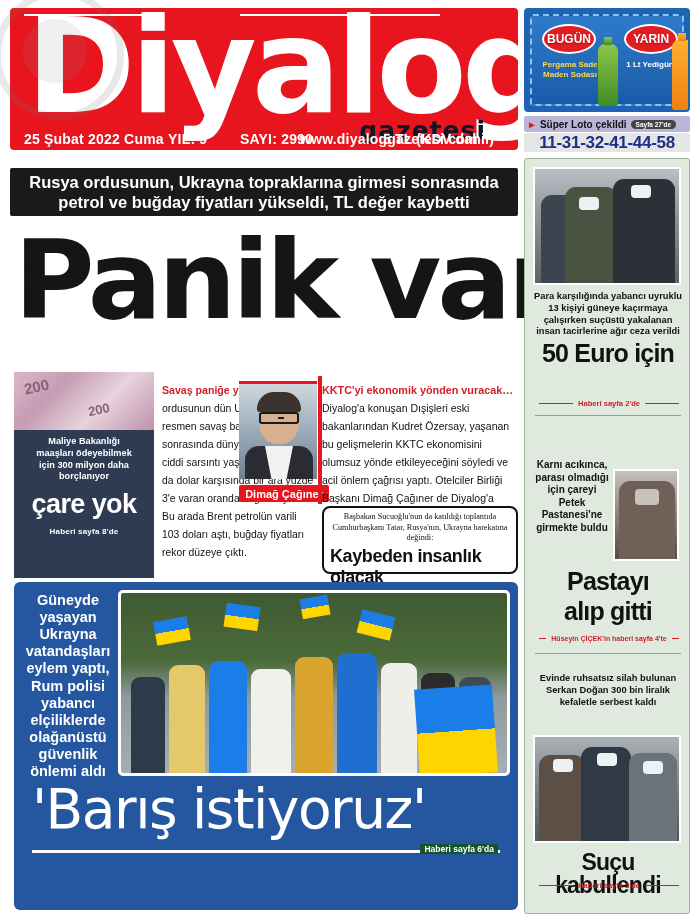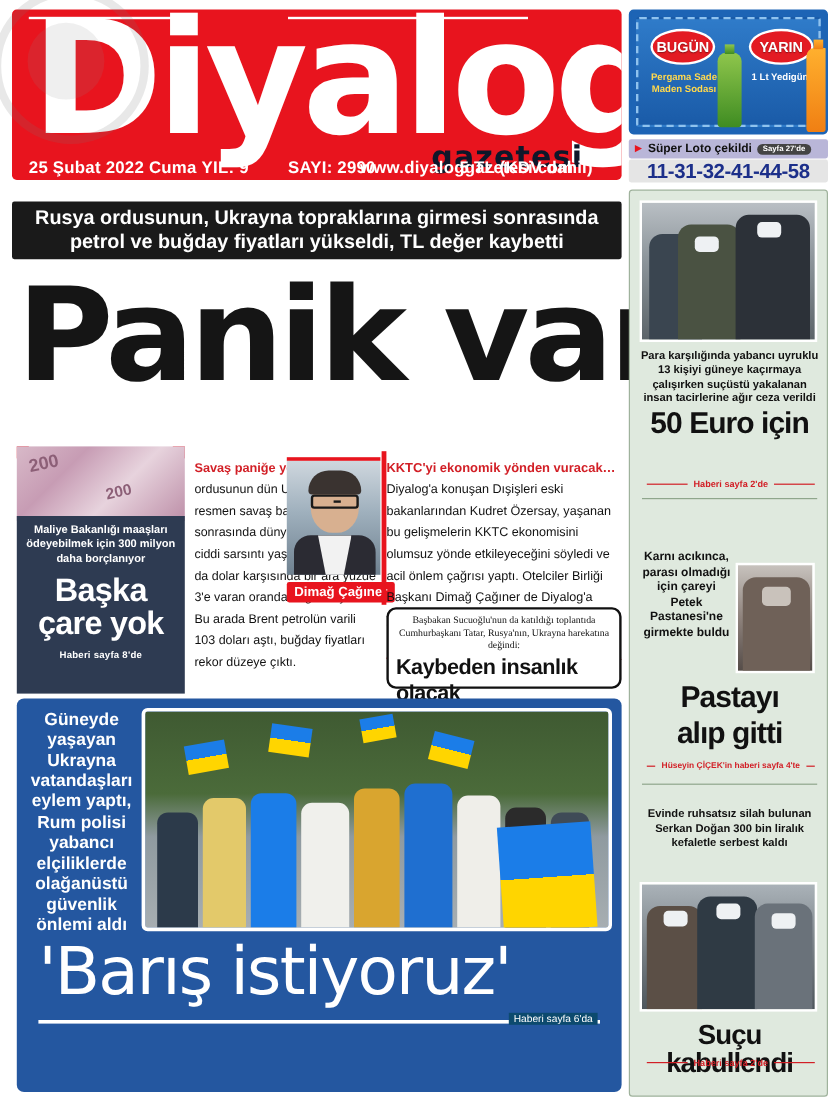--- a/index.html
+++ b/index.html
@@ -123,21 +123,21 @@
   }
   .money-photo::after{
     content:"200"; position:absolute; left:74px; top:30px; color:#8c5f77;
     font-size:13px; font-weight:bold; transform:rotate(-12deg);
   }
   .red-tick { position:absolute; top:372px; width:10px; height:10px; background:#e8141e; }
   .red-tick.l { left:14px; } .red-tick.r { left:144px; }
 
   .baska-box {
     position:absolute; left:14px; top:430px; width:140px; height:148px;
-    background:#2e3b52; color:#fff; padding:6px 5px 4px;
+    background:#2e3b52; color:#fff; padding:6px 17px 4px;
     display:flex; flex-direction:column; align-items:center;
   }
   .baska-kick { font-size:9.2px; font-weight:bold; text-align:center; line-height:1.28; }
   .baska-head {
     font-size:27px; font-weight:bold; line-height:.98; text-align:center;
     margin-top:8px; letter-spacing:-.6px;
   }
   .baska-ref { font-size:8px; font-weight:bold; margin-top:9px; letter-spacing:.2px; }
 
   
@@ -214,22 +214,22 @@
   .cap-hl {
     position:absolute; left:18px; top:200px; width:468px;
     font-family:"DejaVu Sans", sans-serif;
     color:#fff; font-size:55px; font-weight:normal; letter-spacing:-1.5px; line-height:1;
     white-space:nowrap;
   }
   .cap-rule {
     position:absolute; left:18px; top:268px; width:468px; height:3px; background:#fff;
   }
   .cap-ref {
-    position:absolute; right:20px; top:262px; color:#fff; font-size:8.5px; font-weight:normal;
-    background:#0c4a6e; padding:0 4px;
+    position:absolute; right:20px; top:262px; color:#fff; font-size:8.5px; font-weight:bold;
+    background:#14532d; padding:0 4px;
   }
 
   
   .rail {
     position:absolute; left:524px; top:158px; width:166px; height:756px;
     background:#dfe9de; border:1px solid #9fb29c; border-radius:3px;
   }
   .rail-photo { position:absolute; border:2px solid #fff; overflow:hidden; }
   .rp1 { left:8px; top:8px; width:148px; height:118px;
          background:linear-gradient(180deg,#b9bfc4 0%,#8e969c 40%,#5c6469 100%); }
@@ -301,21 +301,20 @@
   <div class="kicker">Rusya ordusunun, Ukrayna topraklarına girmesi sonrasında petrol ve buğday fiyatları yükseldi, TL değer kaybetti</div>
 
   <div class="main-head">Panik var</div>
 
   <div class="red-tick l"></div>
   <div class="red-tick r"></div>
   <div class="money-photo"></div>
   <div class="baska-box">
     <div class="baska-kick">Maliye Bakanlığı maaşları ödeyebilmek için 300 milyon daha borçlanıyor</div>
     <div class="baska-head">
-      <div>Başka</div>
       <div>çare yok</div>
     </div>
     <div class="baska-ref">Haberi sayfa 8'de</div>
   </div>
 
   <div class="mid-col">
     <span class="mid-lead">Savaş paniğe yol açtı…</span>
     <span class="mid-body">Rus ordusunun dün Ukrayna'ya karşı resmen savaş başlatması sonrasında dünya piyasaları ciddi sarsıntı yaşadı. Türk parası da dolar karşısında bir ara yüzde 3'e varan oranda değer kaybetti. Bu arada Brent petrolün varili 103 doları aştı, buğday fiyatları rekor düzeye çıktı.</span>
   </div>
   <div class="mid-wrap-photo">

